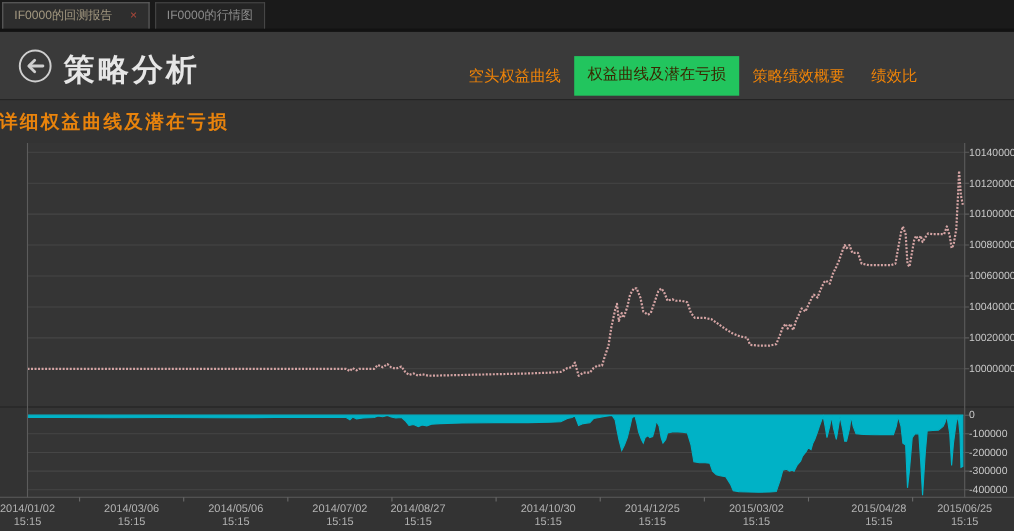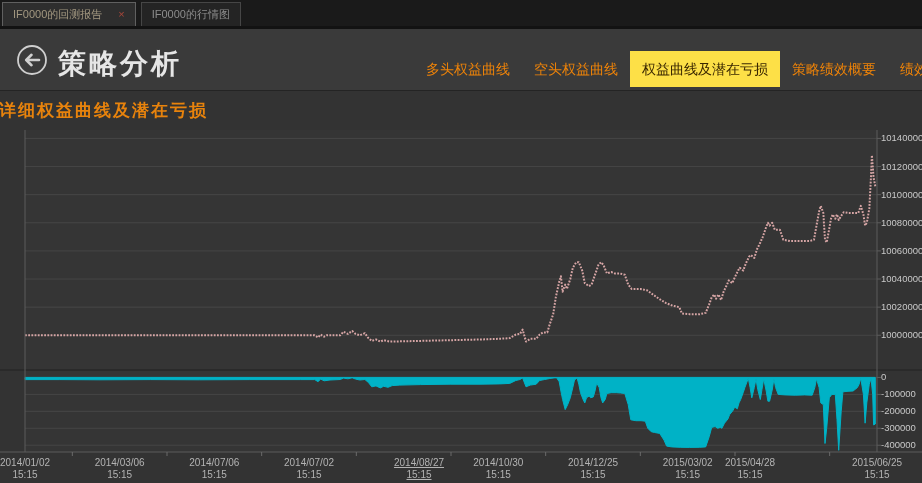--- a/index.html
+++ b/index.html
@@ -16,21 +16,21 @@
   .tab.active{background:#2e2e2e;border:1px solid #606060;border-bottom:none;color:#a39880;margin-top:48px;}
   .tab.inactive{background:#242424;border:1px solid #464646;border-bottom:none;color:#8d8d8d;}
   .tab-close{margin-left:16px;color:#a8473a;font-size:11px;line-height:1;}
   
   .header{height:61px;background:#3a3a3a;border-bottom:1px solid #242424;position:relative;}
   .back-btn{position:absolute;left:16px;top:15px;width:32px;height:32px;cursor:pointer;}
   .page-title{position:absolute;left:58px;top:16px;font-size:28px;color:#e6e6e6;
     letter-spacing:3px;font-weight:bold;}
   .menu{position:absolute;left:414px;top:22px;height:36px;display:flex;white-space:nowrap;}
   .menu-item{padding:0 12px;line-height:36px;font-size:14px;color:#ee8308;cursor:pointer;}
-  .menu-item.active{background:#fde047;color:#3a2700;}
+  .menu-item.active{background:#22c55e;color:#3a2700;font-family:Liberation Mono, monospace;}
   
   .chart-title{position:absolute;left:0;top:99px;width:922px;text-align:left;
     font-size:17px;font-weight:bold;color:#e8830c;letter-spacing:2px;
     transform:translateX(-1px);}
   #chart-svg{position:absolute;left:0;top:123px;}
   #x-labels{position:absolute;left:0;top:457px;width:764px;height:26px;}
   .x-label{position:absolute;transform:translateX(-50%);text-align:center;
     font-size:10px;color:#b3b3b3;line-height:12px;}
 </style>
 </head>
@@ -49,21 +49,20 @@
 <div class="header">
   <div class="back-btn">
     <svg width="32" height="32" viewBox="0 0 32 32">
       <circle cx="16" cy="16" r="14" fill="none" stroke="#cfcfcf" stroke-width="1.8"></circle>
       <path d="M23 16 H11" stroke="#cfcfcf" stroke-width="2.6" fill="none" stroke-linecap="round"></path>
       <path d="M15.5 10.8 L10.2 16 L15.5 21.2" stroke="#cfcfcf" stroke-width="2.6" fill="none" stroke-linecap="round" stroke-linejoin="round"></path>
     </svg>
   </div>
   <div class="page-title">策略分析</div>
   <nav class="menu">
-    <div class="menu-item">多头权益曲线</div>
     <div class="menu-item">空头权益曲线</div>
     <div class="menu-item active">权益曲线及潜在亏损</div>
     <div class="menu-item">策略绩效概要</div>
     <div class="menu-item">绩效比</div>
   </nav>
 </div>
 
 <div class="chart-title">详细权益曲线及潜在亏损</div>
 
 <svg id="chart-svg" width="922" height="360">
@@ -126,44 +125,44 @@
 <div id="x-labels">
     <div class="x-label" style="left: 25px;">
       <div>2014/01/02</div>
       <div>15:15</div>
     </div>
     <div class="x-label" style="left: 119.667px;">
       <div>2014/03/06</div>
       <div>15:15</div>
     </div>
     <div class="x-label" style="left: 214.333px;">
-      <div>2014/07/06</div>
+      <div>2014/05/06</div>
       <div>15:15</div>
     </div>
     <div class="x-label" style="left: 309px;">
       <div>2014/07/02</div>
       <div>15:15</div>
     </div>
-    <div class="x-label" style="left: 419px; text-decoration: underline;">
+    <div class="x-label" style="left: 380px;">
       <div>2014/08/27</div>
       <div>15:15</div>
     </div>
     <div class="x-label" style="left: 498.333px;">
       <div>2014/10/30</div>
       <div>15:15</div>
     </div>
     <div class="x-label" style="left: 593px;">
       <div>2014/12/25</div>
       <div>15:15</div>
     </div>
     <div class="x-label" style="left: 687.667px;">
       <div>2015/03/02</div>
       <div>15:15</div>
     </div>
-    <div class="x-label" style="left: 750px;">
+    <div class="x-label" style="left: 799px;">
       <div>2015/04/28</div>
       <div>15:15</div>
     </div>
     <div class="x-label" style="left: 877px;">
       <div>2015/06/25</div>
       <div>15:15</div>
     </div>
   </div>
 
 </body></html>

